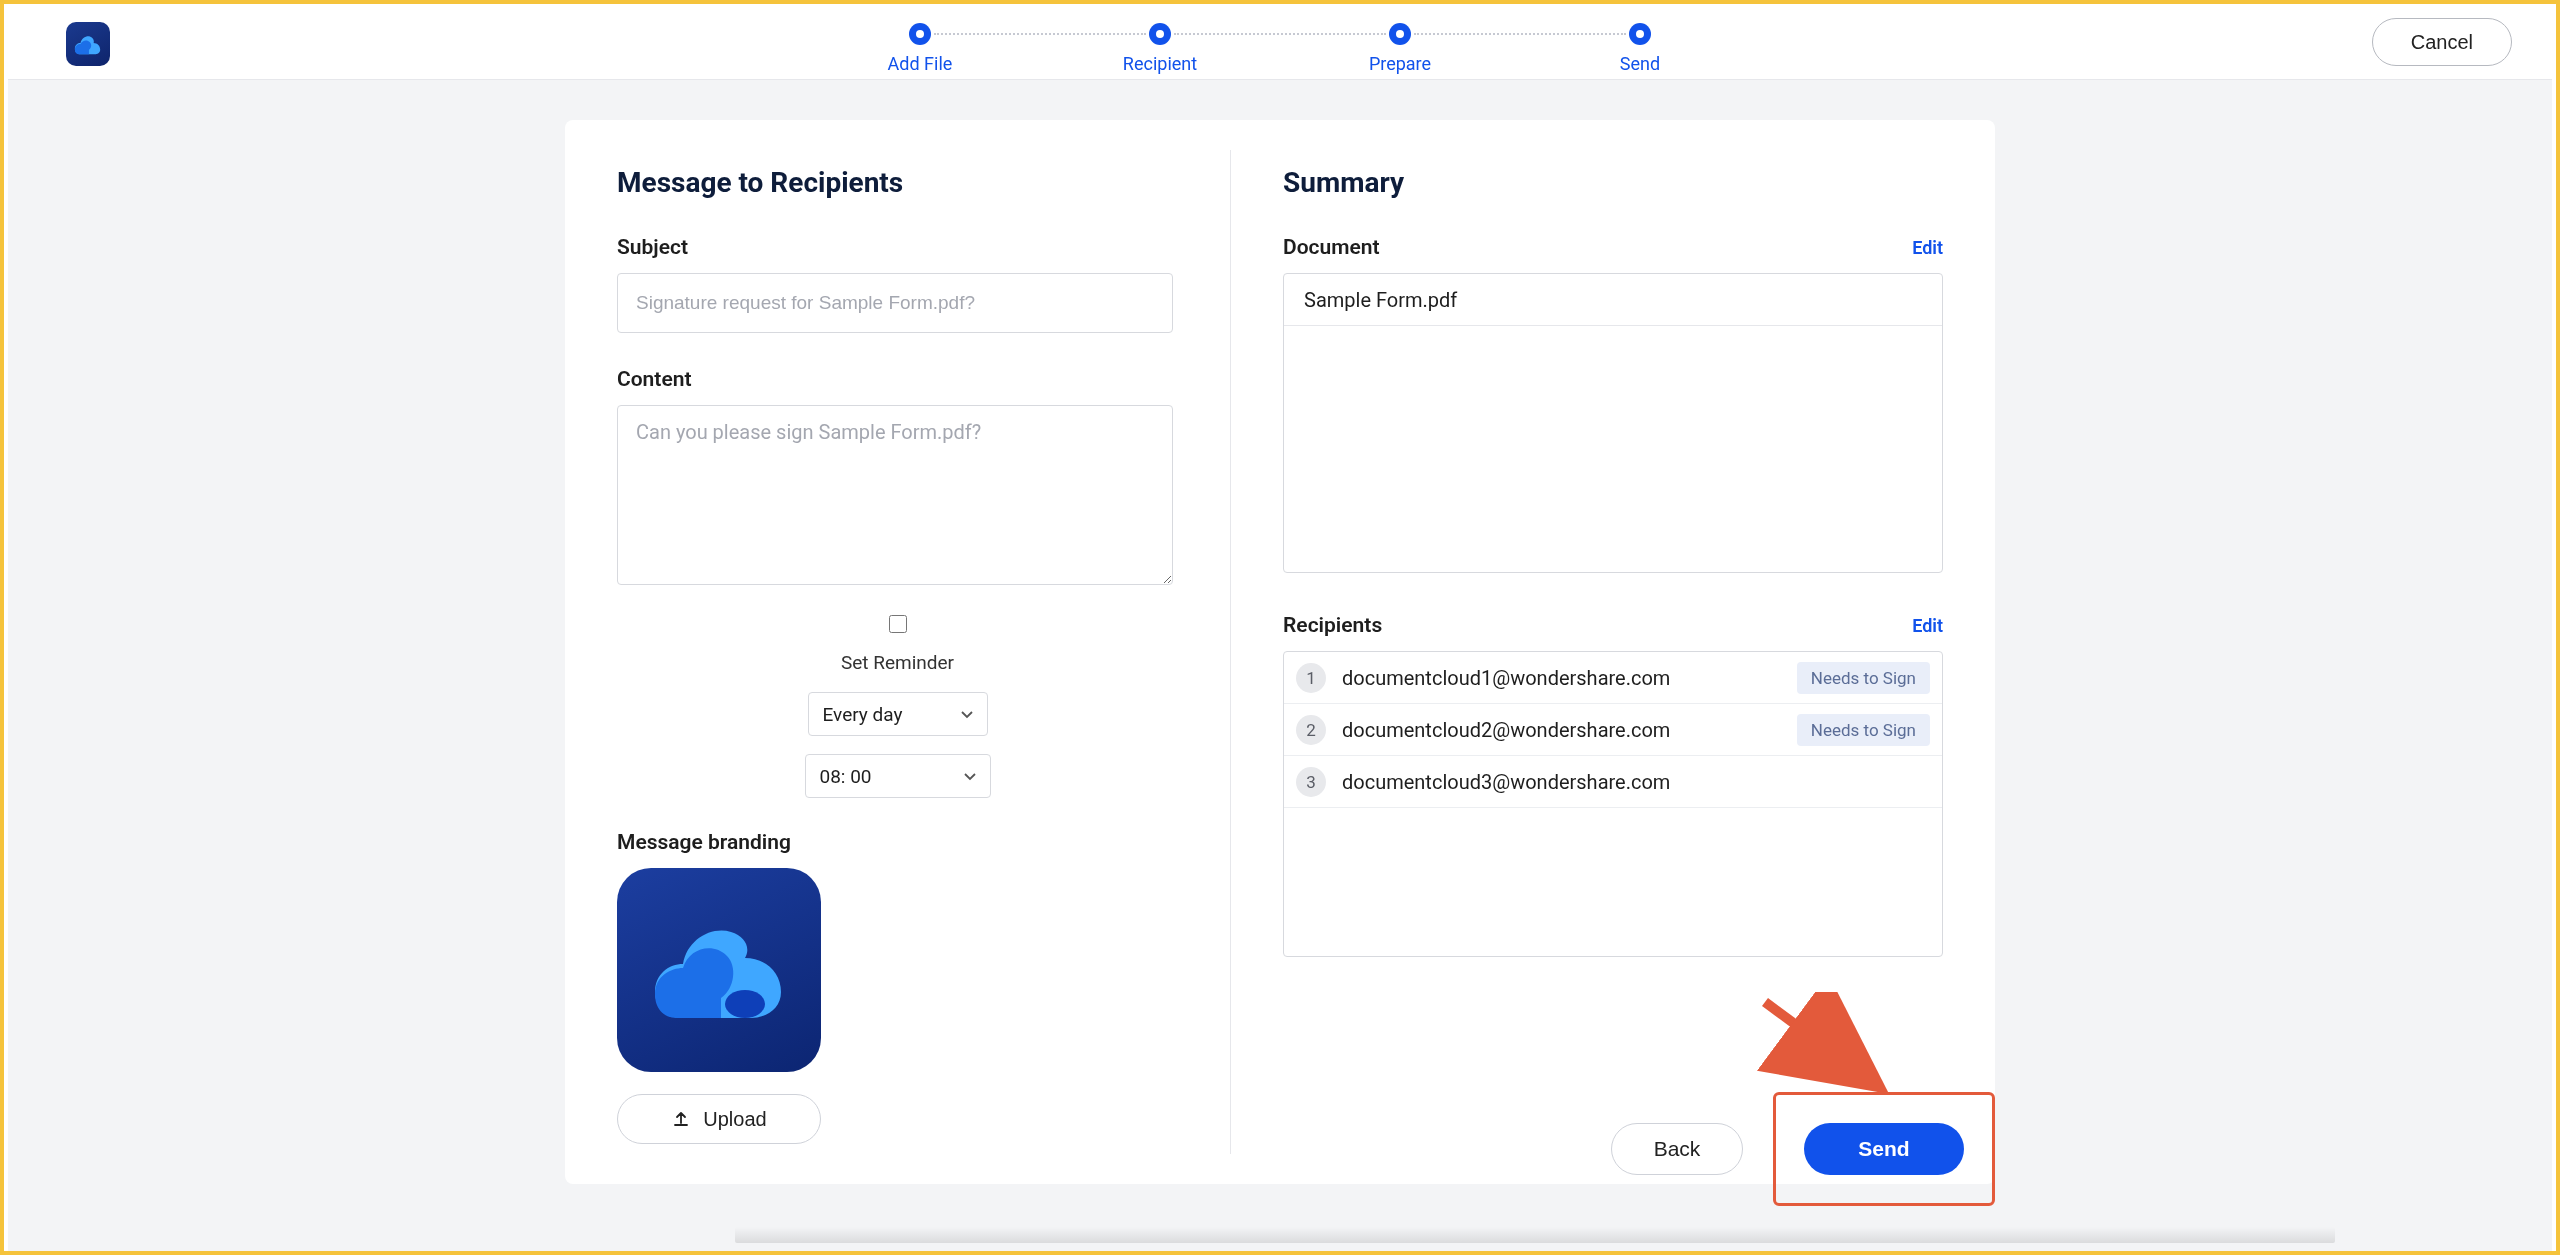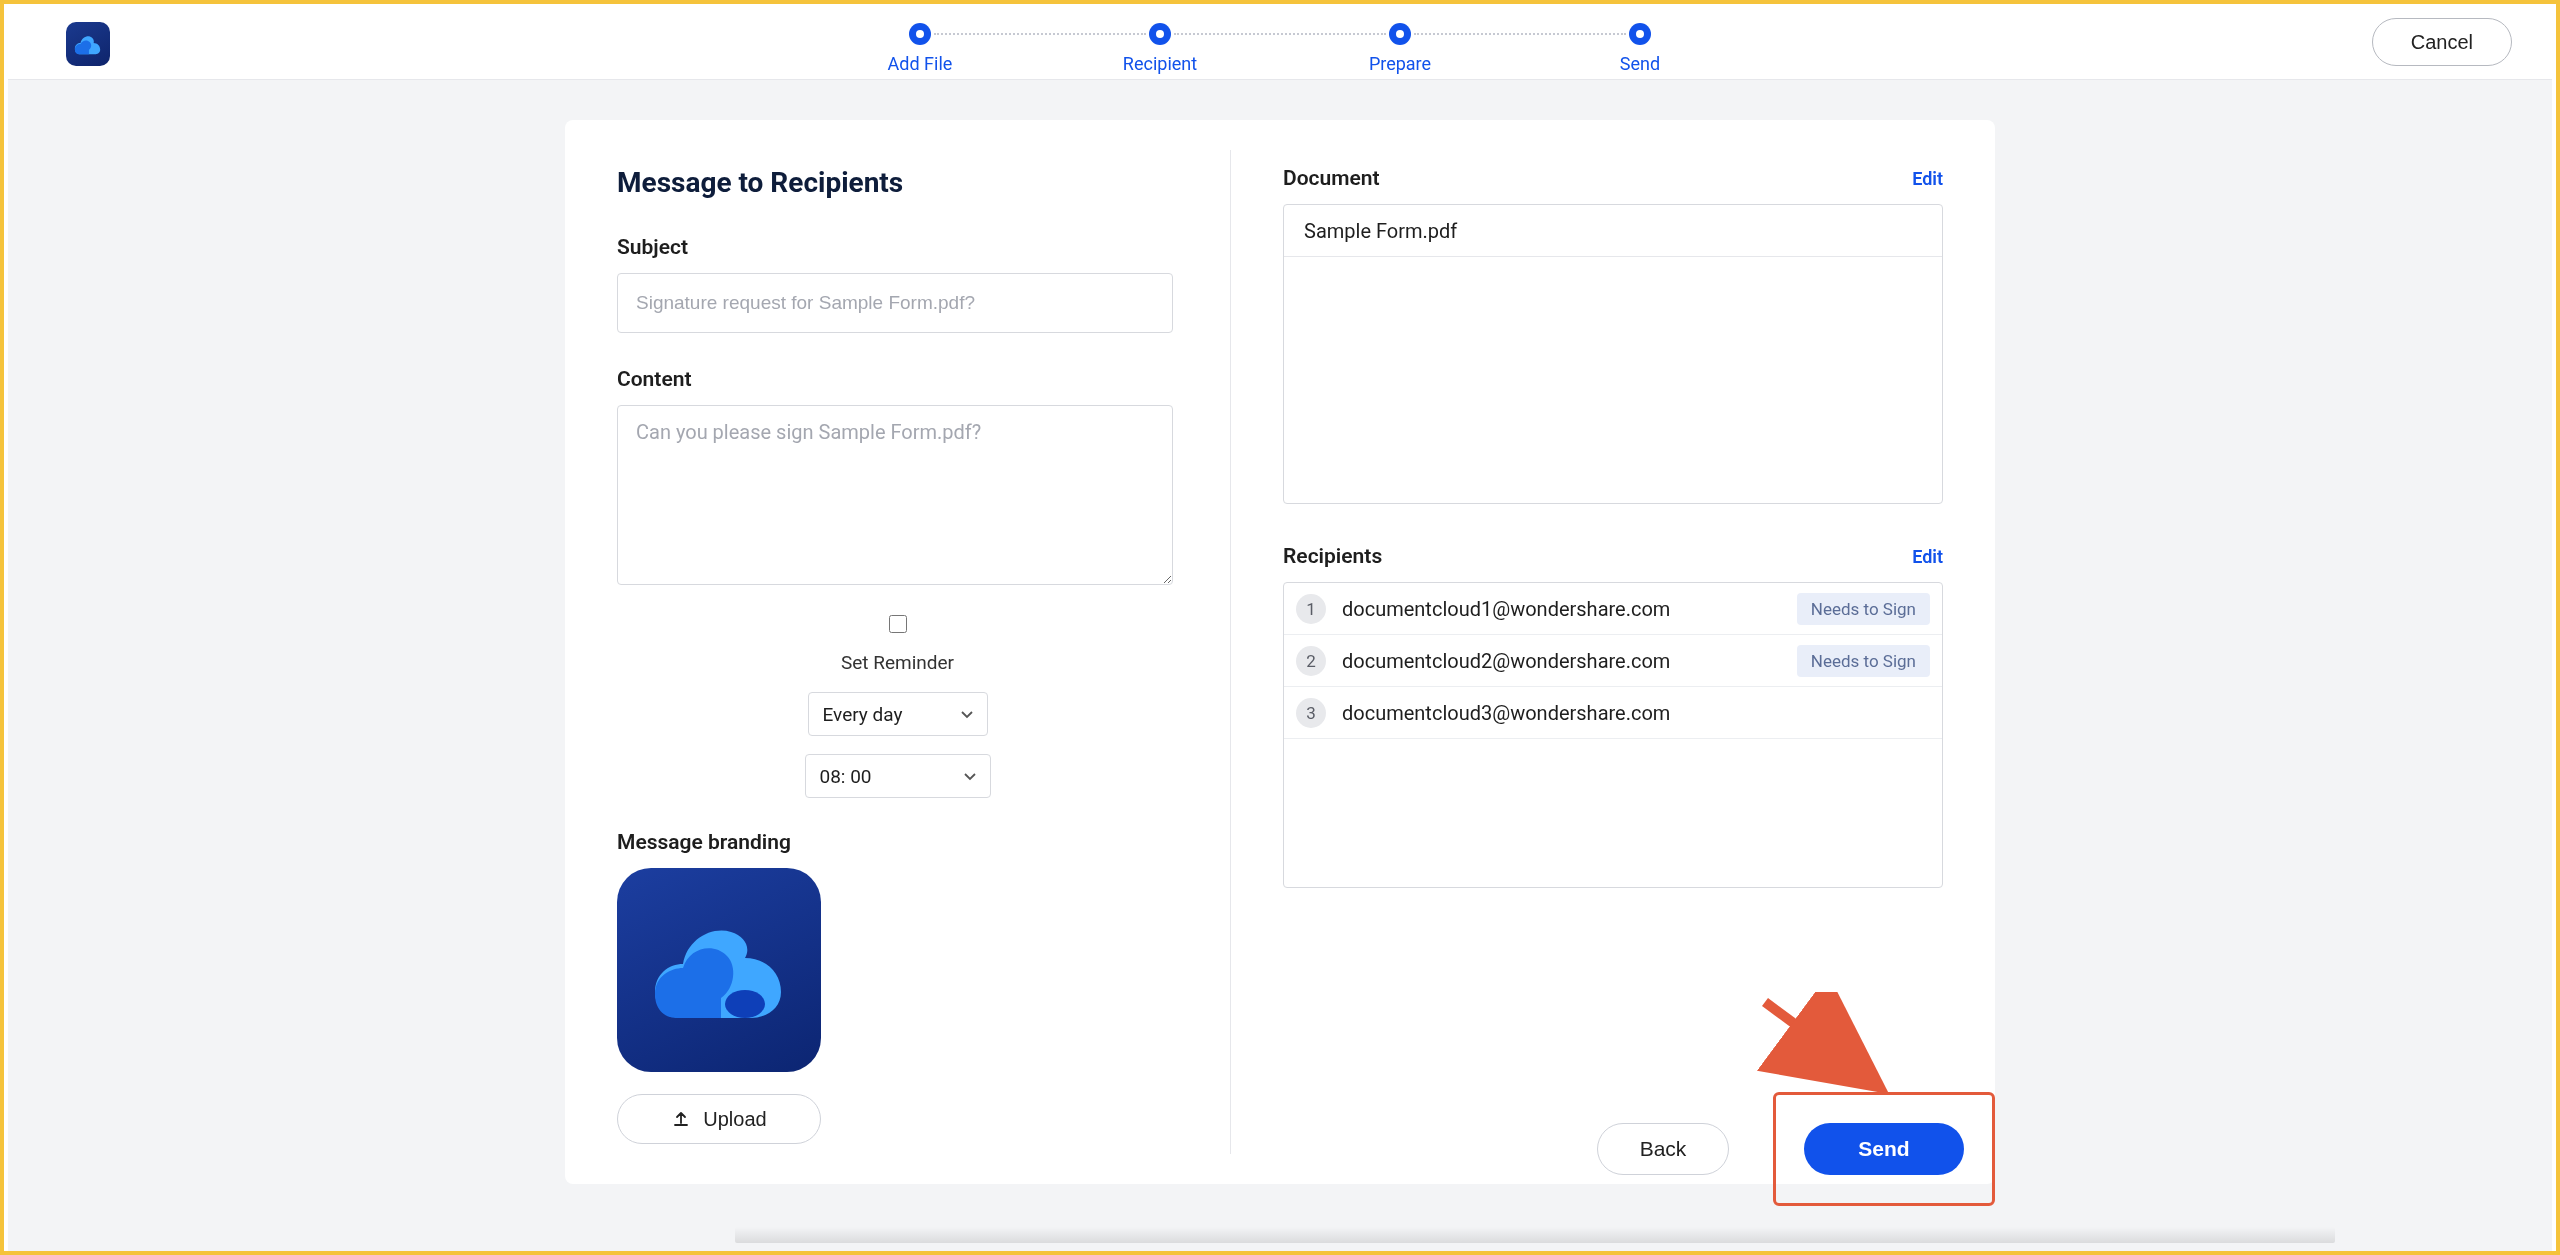--- a/index.html
+++ b/index.html
@@ -239,21 +239,21 @@
       color: #5b6d97;
       font-size: 17px;
       padding: 6px 14px;
       border-radius: 4px;
     }
 
     .footer-buttons {
       position: absolute;
       right: calc((100% - 1430px)/2);
       top: 1012px;
-      display:flex; gap: 44px; align-items:center;
+      display:flex; gap: 30px; align-items:center;
     }
     .back-btn {
       width: 132px; height: 52px;
       border:1px solid #cfd2d9; border-radius:26px;
       background:#fff; font-size:21px; color:#222; cursor:pointer;
     }
     .send-wrap {
       border: 3px solid #e35a3b;
       border-radius: 6px;
       padding: 28px 28px;
@@ -363,20 +363,21 @@
           <svg width="20" height="20" viewBox="0 0 20 20">
             <path d="M10 14 L10 4 M6 8 L10 4 L14 8 M4 16 L16 16" stroke="#222" stroke-width="1.8" fill="none" stroke-linecap="round" stroke-linejoin="round"></path>
           </svg>
           <span>Upload</span>
         </button>
       </div>
 
       <div class="card-divider"></div>
 
       <div class="card-right">
+        <h2 class="section-title">Summary</h2>
 
         <div class="sub-row">
           <div class="field-label">Document</div>
           <span class="edit-link">Edit</span>
         </div>
         <div class="doc-box">
           <div class="doc-row">
             <span>Sample Form.pdf</span>
           </div>
         </div>

